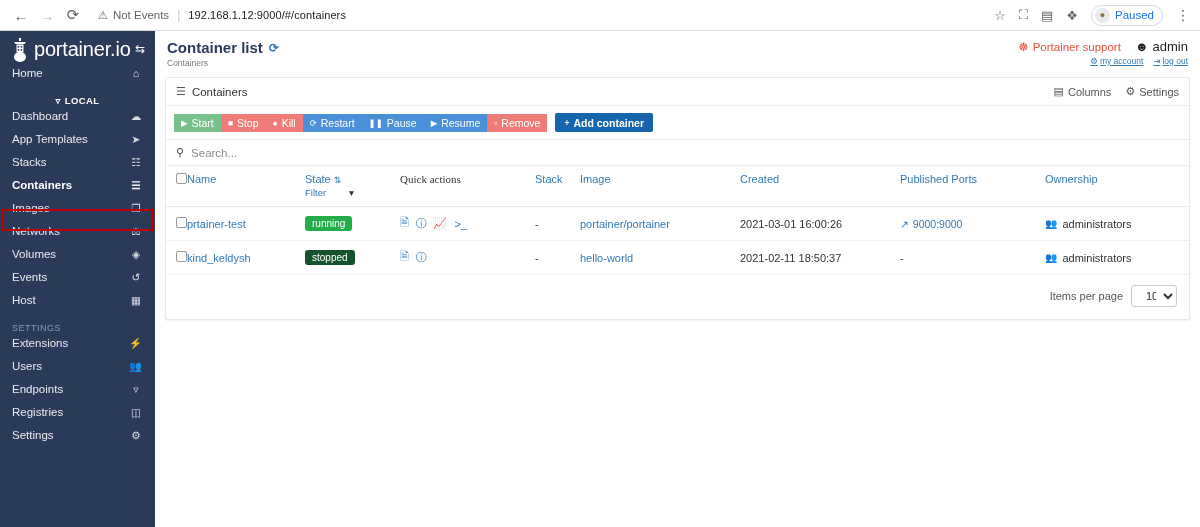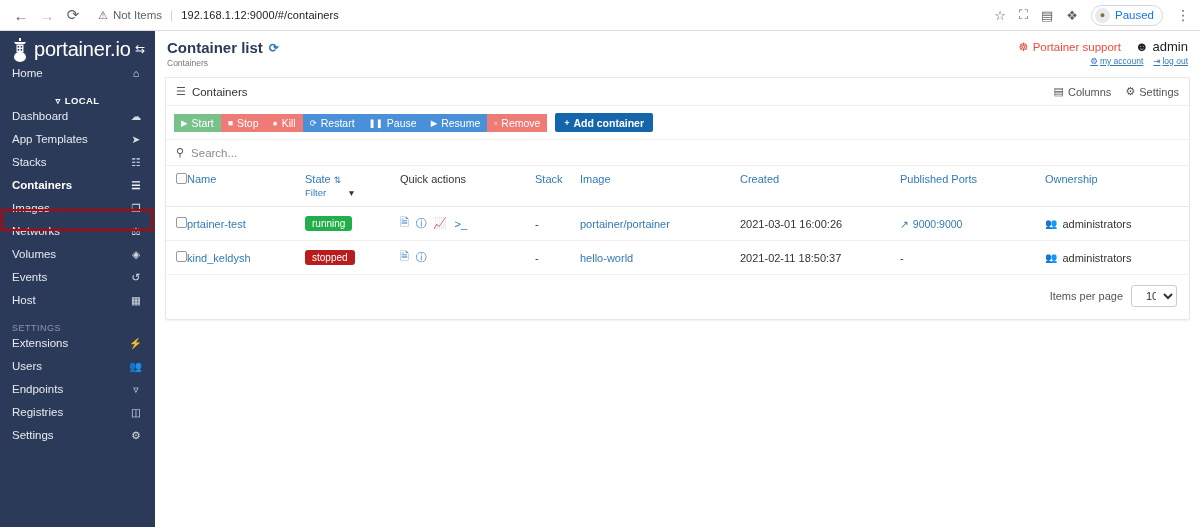--- a/index.html
+++ b/index.html
@@ -194,21 +194,21 @@
   table { width: 100%; border-collapse: collapse; }
   thead th {
     text-align: left;
     font-size: 11px;
     color: #337ab7;
     font-weight: 400;
     padding: 7px 0 8px 0;
     border-bottom: 1px solid #e8e8e8;
     vertical-align: top;
   }
-  th.plain { color:#333; }
+  th.plain { color:#333;font-family:Liberation Serif, serif; }
   .sort-ic { color:#337ab7; font-size:9px; }
   .filter-line { color:#337ab7; font-size: 9.5px; margin-top:2px; display:flex; align-items:center; gap:21px;}
   .filter-line .ic { color:#333; font-size:8.5px;}
 
   tbody td {
     font-size: 11px;
     color: #333;
     padding: 7px 0;
     border-bottom: 1px solid #f0f0f0;
     vertical-align: middle;
@@ -227,21 +227,21 @@
     width: 11px; height: 11px;
     border: 1px solid #999; border-radius: 2px;
     display: inline-block; background:#fff;
   }
   .link { color:#337ab7; }
   .badge {
     display:inline-block; color:#fff; font-size:10px;
     padding: 2px 7px; border-radius: 3px; font-weight: 400;
   }
   .badge-running { background:#23ae49; }
-  .badge-stopped { background:#b91c1c; }
+  .badge-stopped { background:#14532d; }
   .qa { display:flex; align-items:center; gap:7px; color:#337ab7; font-size: 11px; }
   .qa .glyph { font-size: 11px; }
   .owner { display:flex; align-items:center; gap:5px; color:#333; }
   .owner .ic { font-size: 10px; color:#333; }
   .port-link { color:#337ab7; display:flex; align-items:center; gap:4px; font-size:10.5px;}
 
   .table-footer {
     display:flex; justify-content:flex-end; align-items:center;
     gap: 8px;
     padding: 10px 12px 12px 12px;
@@ -258,21 +258,21 @@
 </style>
 </head>
 <body>
 
 <div class="browser-bar">
   <div class="nav-btn">←</div>
   <div class="nav-btn disabled">→</div>
   <div class="nav-btn">⟳</div>
   <div class="omnibox">
     <span class="warn-icon">⚠</span>
-    <span class="not-secure">Not Items</span>
+    <span class="not-secure">Not Events</span>
     <span class="omni-sep">|</span>
     <span class="url">192.168.1.12:9000/#/containers</span>
   </div>
   <div class="omni-right">
     <span class="toolbar-icon">☆</span>
     <span class="toolbar-icon">⛶</span>
     <span class="toolbar-icon">▤</span>
     <span class="toolbar-icon">❖</span>
     <span class="paused-chip">
       <span class="paused-avatar">●</span>

